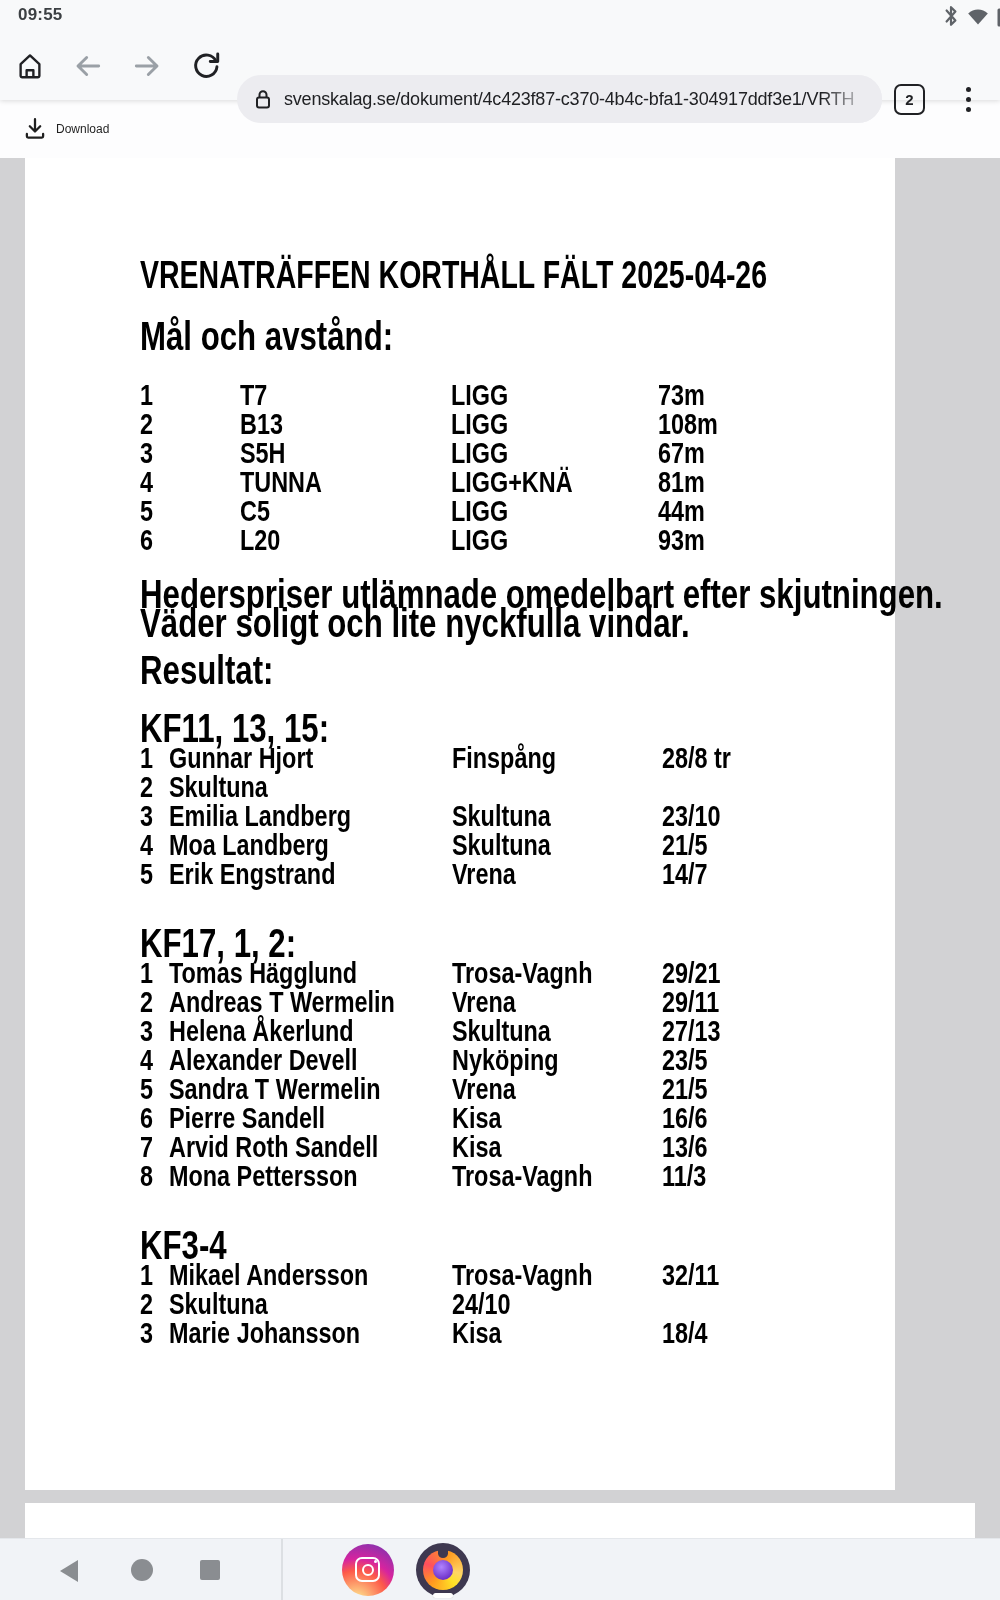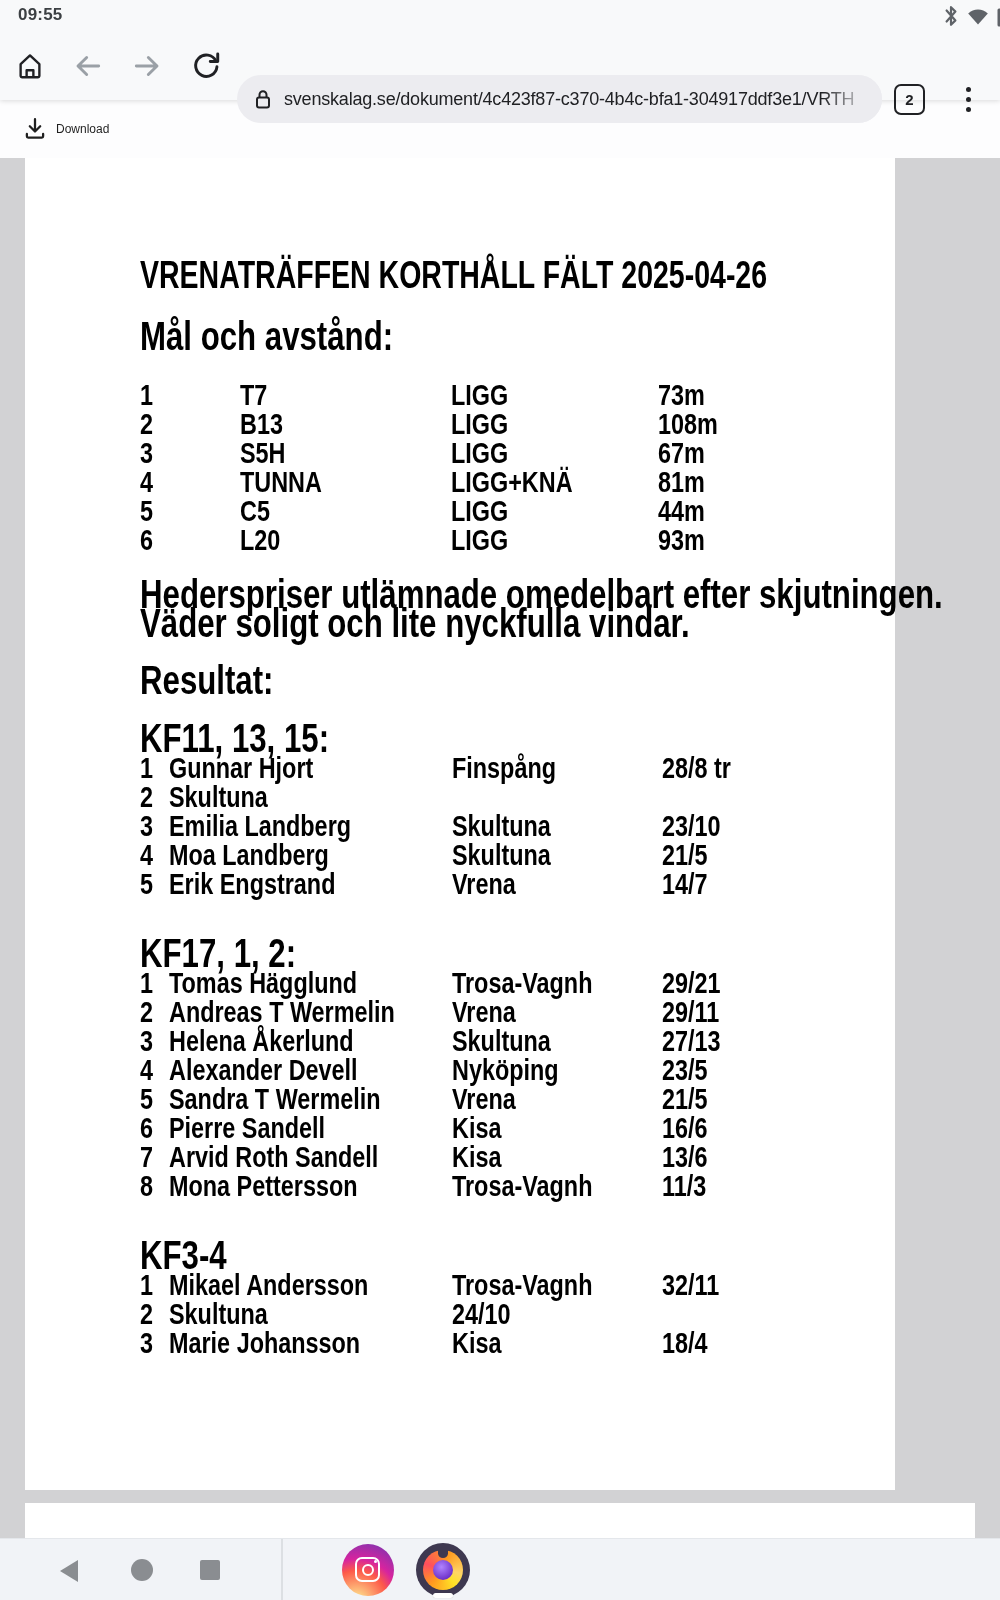--- a/index.html
+++ b/index.html
@@ -40,21 +40,21 @@
   
   .doc { position:absolute; left:115px; top:97px; width:810px; color:#000; font-weight:700; }
   .cx { display:inline-block; transform:scaleX(.78); transform-origin:0 50%; white-space:nowrap; }
   .doc-title { font-size:38px; line-height:40px; }
   .doc-title .cx { transform:scaleX(.75); }
   .doc-line { font-size:40px; line-height:29px; }
   .mal-heading { margin-top:27px; }
   .targets { margin-top:29px; }
   .trow { display:grid; grid-template-columns:100px 211px 207px auto; font-size:30px; line-height:29px; }
   .notes { margin-top:26px; }
-  .resultat { margin-top:28px; }
+  .resultat { margin-top:18px; }
   .class-block { margin-top:41px; }
   .class-block.first { margin-top:29px; }
   .rrow { display:grid; grid-template-columns:29px 283px 210px auto; font-size:30px; line-height:29px; }
 
   
   .taskbar { position:absolute; left:0; top:1538px; width:1000px; height:62px; background:#f1f3f7; border-top:1px solid #e4e7eb; }
   .nav-back { position:absolute; left:60px; top:21px; width:0; height:0; border-top:11px solid transparent; border-bottom:11px solid transparent; border-right:18px solid #8a8d91; }
   .nav-home { position:absolute; left:131px; top:20px; width:22px; height:22px; border-radius:50%; background:#8a8d91; }
   .nav-recents { position:absolute; left:200px; top:21px; width:20px; height:20px; border-radius:2px; background:#8a8d91; }
   .tb-divider { position:absolute; left:281px; top:0; width:2px; height:62px; background:#dcdfe3; }

